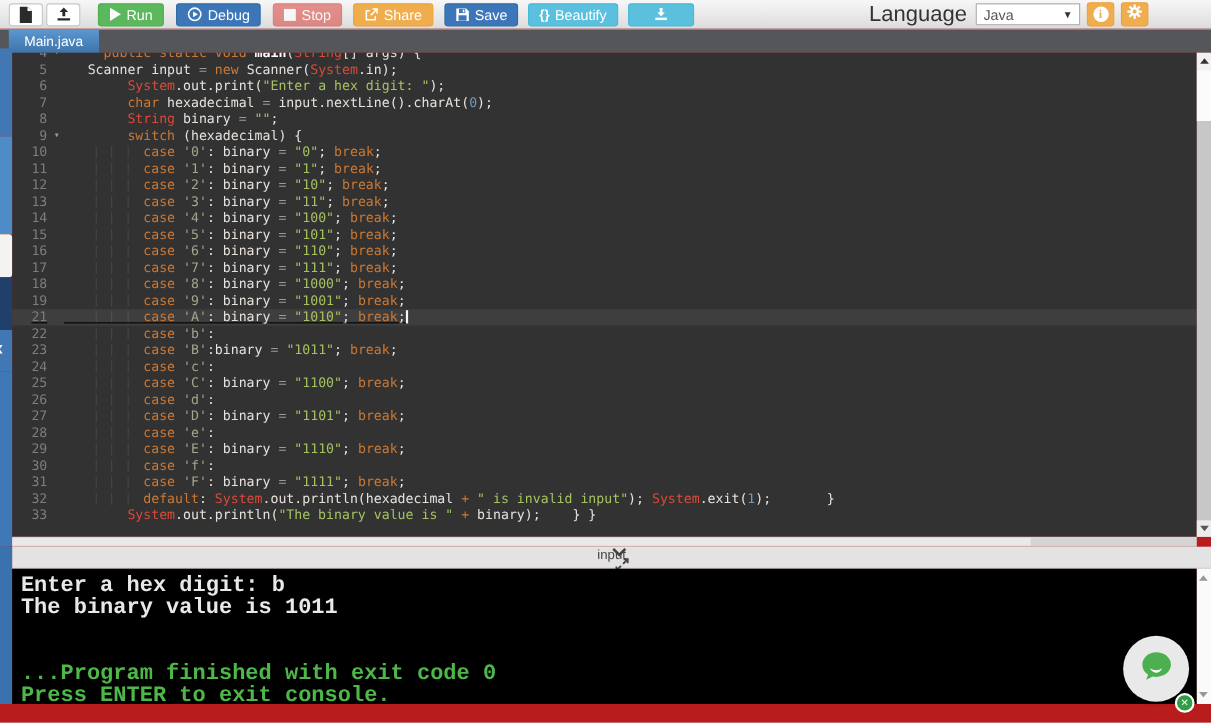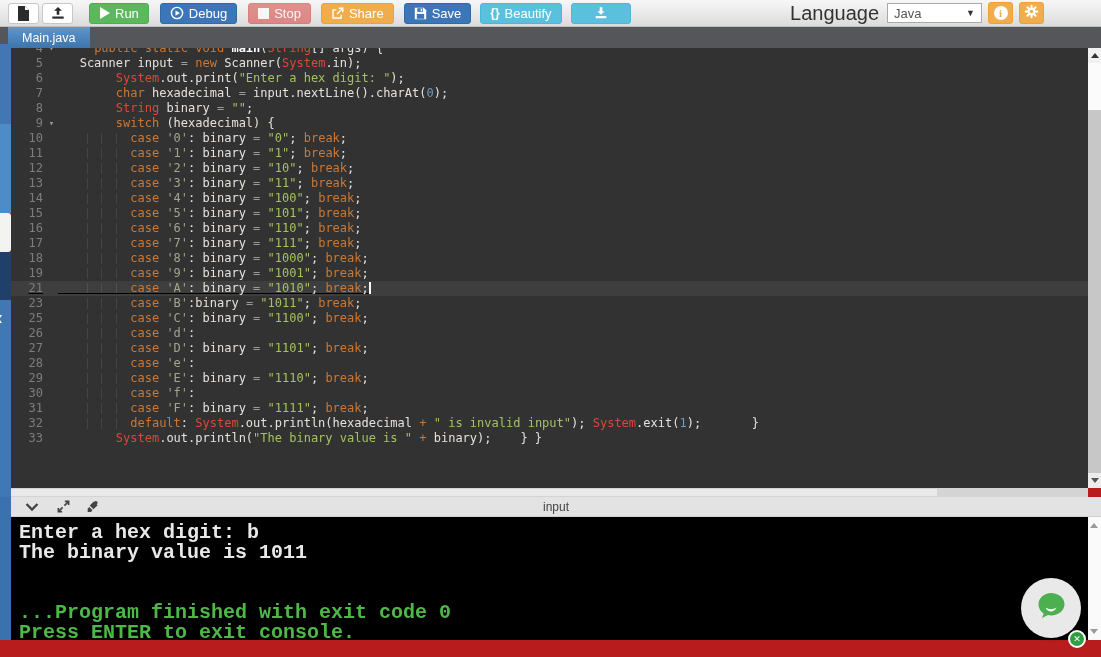--- a/index.html
+++ b/index.html
@@ -70,21 +70,21 @@
     display:flex; align-items:center; justify-content:center; cursor:pointer; }
   .vs-top { top:0; } .vs-bot { bottom:0; background:#ececec; }
   .tri-up { width:0; height:0; border-left:4px solid transparent; border-right:4px solid transparent; border-bottom:5px solid #333; }
   .tri-dn { width:0; height:0; border-left:4px solid transparent; border-right:4px solid transparent; border-top:5px solid #555; }
   .vs-thumb { position:absolute; top:15px; left:0; width:13px; height:47px; background:#fbfbfb; cursor:grab; }
   .hscroll { position:absolute; top:488px; left:11px; width:1077px; height:9px; background:#d4d4d4; }
   .hs-thumb { position:absolute; left:0; top:1px; height:7px; width:86%; background:#e9e9e9; }
 
   
   .console-header { position:absolute; top:497px; left:11px; right:0; height:20px;
-    background:#e3e3e3; border-bottom:1px solid #cfcfcf; display:flex; align-items:center; }
+    background:#e3e3e3; border-bottom:1px solid #cfcfcf; display:flex; align-items:center;flex-direction:column; }
   .ch-icon { margin-left:14px; cursor:pointer; display:flex; }
   .ch-title { position:absolute; left:0; right:0; text-align:center; font-size:12px; color:#444; }
   .console { position:absolute; top:517px; left:11px; width:1077px; height:123px; background:#000;
     padding:6px 0 0 8px; cursor:text; overflow:hidden; }
   .cline { font-family:"Liberation Mono", monospace; font-size:20px; font-weight:bold;
     line-height:20px; white-space:pre; }
   .cline.stdout { color:#e8e8e8; }
   .cline.status { color:#4db848; }
   .cscroll { position:absolute; top:517px; right:0; width:13px; height:123px; background:#fafafa; }
   .cs-up { position:absolute; top:6px; left:2px; width:0; height:0;
@@ -228,21 +228,23 @@
         <div class="crow"><span class="gut">11</span><span class="foldc"></span><span class="ct gd"><span class="tk-txt">          </span><span class="tk-kw">case</span><span class="tk-txt"> </span><span class="tk-chr">'1'</span><span class="tk-txt">: binary </span><span class="tk-op">=</span><span class="tk-txt"> </span><span class="tk-str">"1"</span><span class="tk-txt">; </span><span class="tk-kw">break</span><span class="tk-txt">;</span></span></div>
         <div class="crow"><span class="gut">12</span><span class="foldc"></span><span class="ct gd"><span class="tk-txt">          </span><span class="tk-kw">case</span><span class="tk-txt"> </span><span class="tk-chr">'2'</span><span class="tk-txt">: binary </span><span class="tk-op">=</span><span class="tk-txt"> </span><span class="tk-str">"10"</span><span class="tk-txt">; </span><span class="tk-kw">break</span><span class="tk-txt">;</span></span></div>
         <div class="crow"><span class="gut">13</span><span class="foldc"></span><span class="ct gd"><span class="tk-txt">          </span><span class="tk-kw">case</span><span class="tk-txt"> </span><span class="tk-chr">'3'</span><span class="tk-txt">: binary </span><span class="tk-op">=</span><span class="tk-txt"> </span><span class="tk-str">"11"</span><span class="tk-txt">; </span><span class="tk-kw">break</span><span class="tk-txt">;</span></span></div>
         <div class="crow"><span class="gut">14</span><span class="foldc"></span><span class="ct gd"><span class="tk-txt">          </span><span class="tk-kw">case</span><span class="tk-txt"> </span><span class="tk-chr">'4'</span><span class="tk-txt">: binary </span><span class="tk-op">=</span><span class="tk-txt"> </span><span class="tk-str">"100"</span><span class="tk-txt">; </span><span class="tk-kw">break</span><span class="tk-txt">;</span></span></div>
         <div class="crow"><span class="gut">15</span><span class="foldc"></span><span class="ct gd"><span class="tk-txt">          </span><span class="tk-kw">case</span><span class="tk-txt"> </span><span class="tk-chr">'5'</span><span class="tk-txt">: binary </span><span class="tk-op">=</span><span class="tk-txt"> </span><span class="tk-str">"101"</span><span class="tk-txt">; </span><span class="tk-kw">break</span><span class="tk-txt">;</span></span></div>
         <div class="crow"><span class="gut">16</span><span class="foldc"></span><span class="ct gd"><span class="tk-txt">          </span><span class="tk-kw">case</span><span class="tk-txt"> </span><span class="tk-chr">'6'</span><span class="tk-txt">: binary </span><span class="tk-op">=</span><span class="tk-txt"> </span><span class="tk-str">"110"</span><span class="tk-txt">; </span><span class="tk-kw">break</span><span class="tk-txt">;</span></span></div>
         <div class="crow"><span class="gut">17</span><span class="foldc"></span><span class="ct gd"><span class="tk-txt">          </span><span class="tk-kw">case</span><span class="tk-txt"> </span><span class="tk-chr">'7'</span><span class="tk-txt">: binary </span><span class="tk-op">=</span><span class="tk-txt"> </span><span class="tk-str">"111"</span><span class="tk-txt">; </span><span class="tk-kw">break</span><span class="tk-txt">;</span></span></div>
         <div class="crow"><span class="gut">18</span><span class="foldc"></span><span class="ct gd"><span class="tk-txt">          </span><span class="tk-kw">case</span><span class="tk-txt"> </span><span class="tk-chr">'8'</span><span class="tk-txt">: binary </span><span class="tk-op">=</span><span class="tk-txt"> </span><span class="tk-str">"1000"</span><span class="tk-txt">; </span><span class="tk-kw">break</span><span class="tk-txt">;</span></span></div>
         <div class="crow"><span class="gut">19</span><span class="foldc"></span><span class="ct gd"><span class="tk-txt">          </span><span class="tk-kw">case</span><span class="tk-txt"> </span><span class="tk-chr">'9'</span><span class="tk-txt">: binary </span><span class="tk-op">=</span><span class="tk-txt"> </span><span class="tk-str">"1001"</span><span class="tk-txt">; </span><span class="tk-kw">break</span><span class="tk-txt">;</span></span></div>
         <div class="crow al"><span class="gut">21</span><span class="foldc"></span><span class="ct gd"><span class="tk-txt">          </span><span class="tk-kw">case</span><span class="tk-txt"> </span><span class="tk-chr">'A'</span><span class="tk-txt">: binary </span><span class="tk-op">=</span><span class="tk-txt"> </span><span class="tk-str">"1010"</span><span class="tk-txt">; </span><span class="tk-kw">break</span><span class="tk-txt">;</span><span class="cursor"></span></span></div>
+        <div class="crow"><span class="gut">22</span><span class="foldc"></span><span class="ct gd"><span class="tk-txt">          </span><span class="tk-kw">case</span><span class="tk-txt"> </span><span class="tk-chr">'b'</span><span class="tk-txt">:</span></span></div>
         <div class="crow"><span class="gut">23</span><span class="foldc"></span><span class="ct gd"><span class="tk-txt">          </span><span class="tk-kw">case</span><span class="tk-txt"> </span><span class="tk-chr">'B'</span><span class="tk-txt">:binary </span><span class="tk-op">=</span><span class="tk-txt"> </span><span class="tk-str">"1011"</span><span class="tk-txt">; </span><span class="tk-kw">break</span><span class="tk-txt">;</span></span></div>
+        <div class="crow"><span class="gut">24</span><span class="foldc"></span><span class="ct gd"><span class="tk-txt">          </span><span class="tk-kw">case</span><span class="tk-txt"> </span><span class="tk-chr">'c'</span><span class="tk-txt">:</span></span></div>
         <div class="crow"><span class="gut">25</span><span class="foldc"></span><span class="ct gd"><span class="tk-txt">          </span><span class="tk-kw">case</span><span class="tk-txt"> </span><span class="tk-chr">'C'</span><span class="tk-txt">: binary </span><span class="tk-op">=</span><span class="tk-txt"> </span><span class="tk-str">"1100"</span><span class="tk-txt">; </span><span class="tk-kw">break</span><span class="tk-txt">;</span></span></div>
         <div class="crow"><span class="gut">26</span><span class="foldc"></span><span class="ct gd"><span class="tk-txt">          </span><span class="tk-kw">case</span><span class="tk-txt"> </span><span class="tk-chr">'d'</span><span class="tk-txt">:</span></span></div>
         <div class="crow"><span class="gut">27</span><span class="foldc"></span><span class="ct gd"><span class="tk-txt">          </span><span class="tk-kw">case</span><span class="tk-txt"> </span><span class="tk-chr">'D'</span><span class="tk-txt">: binary </span><span class="tk-op">=</span><span class="tk-txt"> </span><span class="tk-str">"1101"</span><span class="tk-txt">; </span><span class="tk-kw">break</span><span class="tk-txt">;</span></span></div>
         <div class="crow"><span class="gut">28</span><span class="foldc"></span><span class="ct gd"><span class="tk-txt">          </span><span class="tk-kw">case</span><span class="tk-txt"> </span><span class="tk-chr">'e'</span><span class="tk-txt">:</span></span></div>
         <div class="crow"><span class="gut">29</span><span class="foldc"></span><span class="ct gd"><span class="tk-txt">          </span><span class="tk-kw">case</span><span class="tk-txt"> </span><span class="tk-chr">'E'</span><span class="tk-txt">: binary </span><span class="tk-op">=</span><span class="tk-txt"> </span><span class="tk-str">"1110"</span><span class="tk-txt">; </span><span class="tk-kw">break</span><span class="tk-txt">;</span></span></div>
         <div class="crow"><span class="gut">30</span><span class="foldc"></span><span class="ct gd"><span class="tk-txt">          </span><span class="tk-kw">case</span><span class="tk-txt"> </span><span class="tk-chr">'f'</span><span class="tk-txt">:</span></span></div>
         <div class="crow"><span class="gut">31</span><span class="foldc"></span><span class="ct gd"><span class="tk-txt">          </span><span class="tk-kw">case</span><span class="tk-txt"> </span><span class="tk-chr">'F'</span><span class="tk-txt">: binary </span><span class="tk-op">=</span><span class="tk-txt"> </span><span class="tk-str">"1111"</span><span class="tk-txt">; </span><span class="tk-kw">break</span><span class="tk-txt">;</span></span></div>
         <div class="crow"><span class="gut">32</span><span class="foldc"></span><span class="ct gd"><span class="tk-txt">          </span><span class="tk-kw">default</span><span class="tk-txt">: </span><span class="tk-cls">System</span><span class="tk-txt">.out.println(hexadecimal </span><span class="tk-kw">+</span><span class="tk-txt"> </span><span class="tk-str">" is invalid input"</span><span class="tk-txt">); </span><span class="tk-cls">System</span><span class="tk-txt">.exit(</span><span class="tk-num">1</span><span class="tk-txt">);       }</span></span></div>
         <div class="crow"><span class="gut">33</span><span class="foldc"></span><span class="ct"><span class="tk-txt">        </span><span class="tk-cls">System</span><span class="tk-txt">.out.println(</span><span class="tk-str">"The binary value is "</span><span class="tk-txt"> </span><span class="tk-kw">+</span><span class="tk-txt"> binary);    } }</span></span></div>
       </div>

